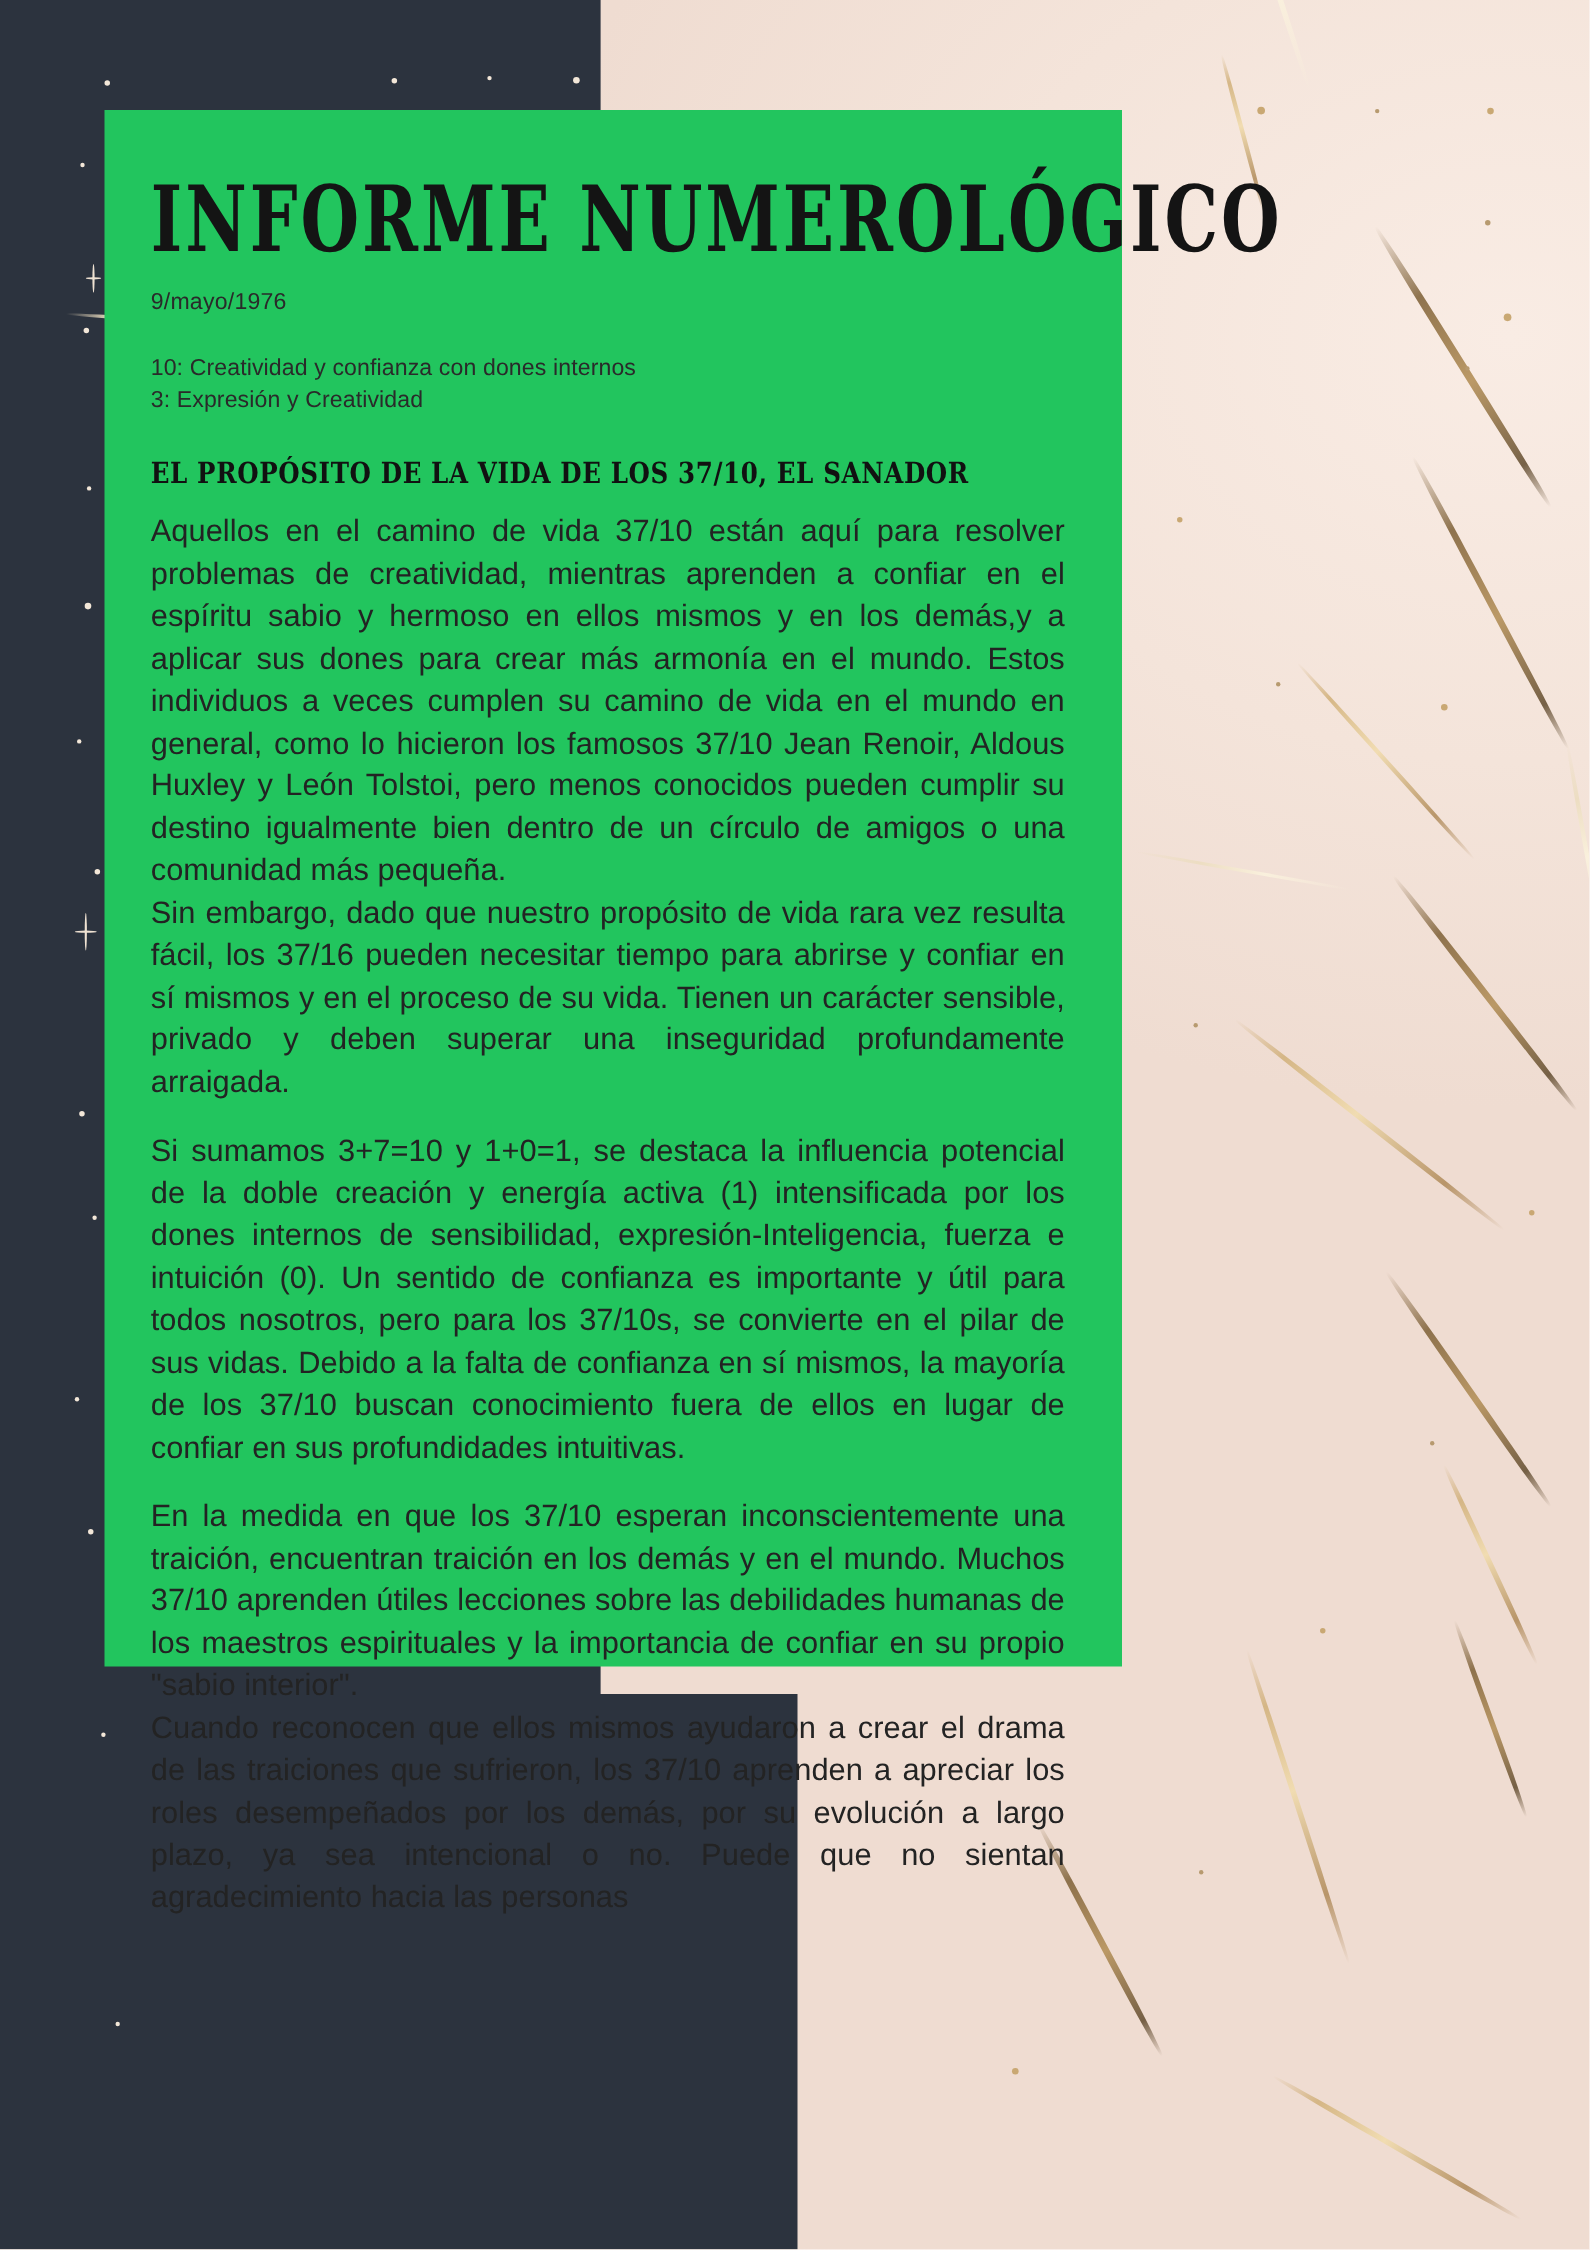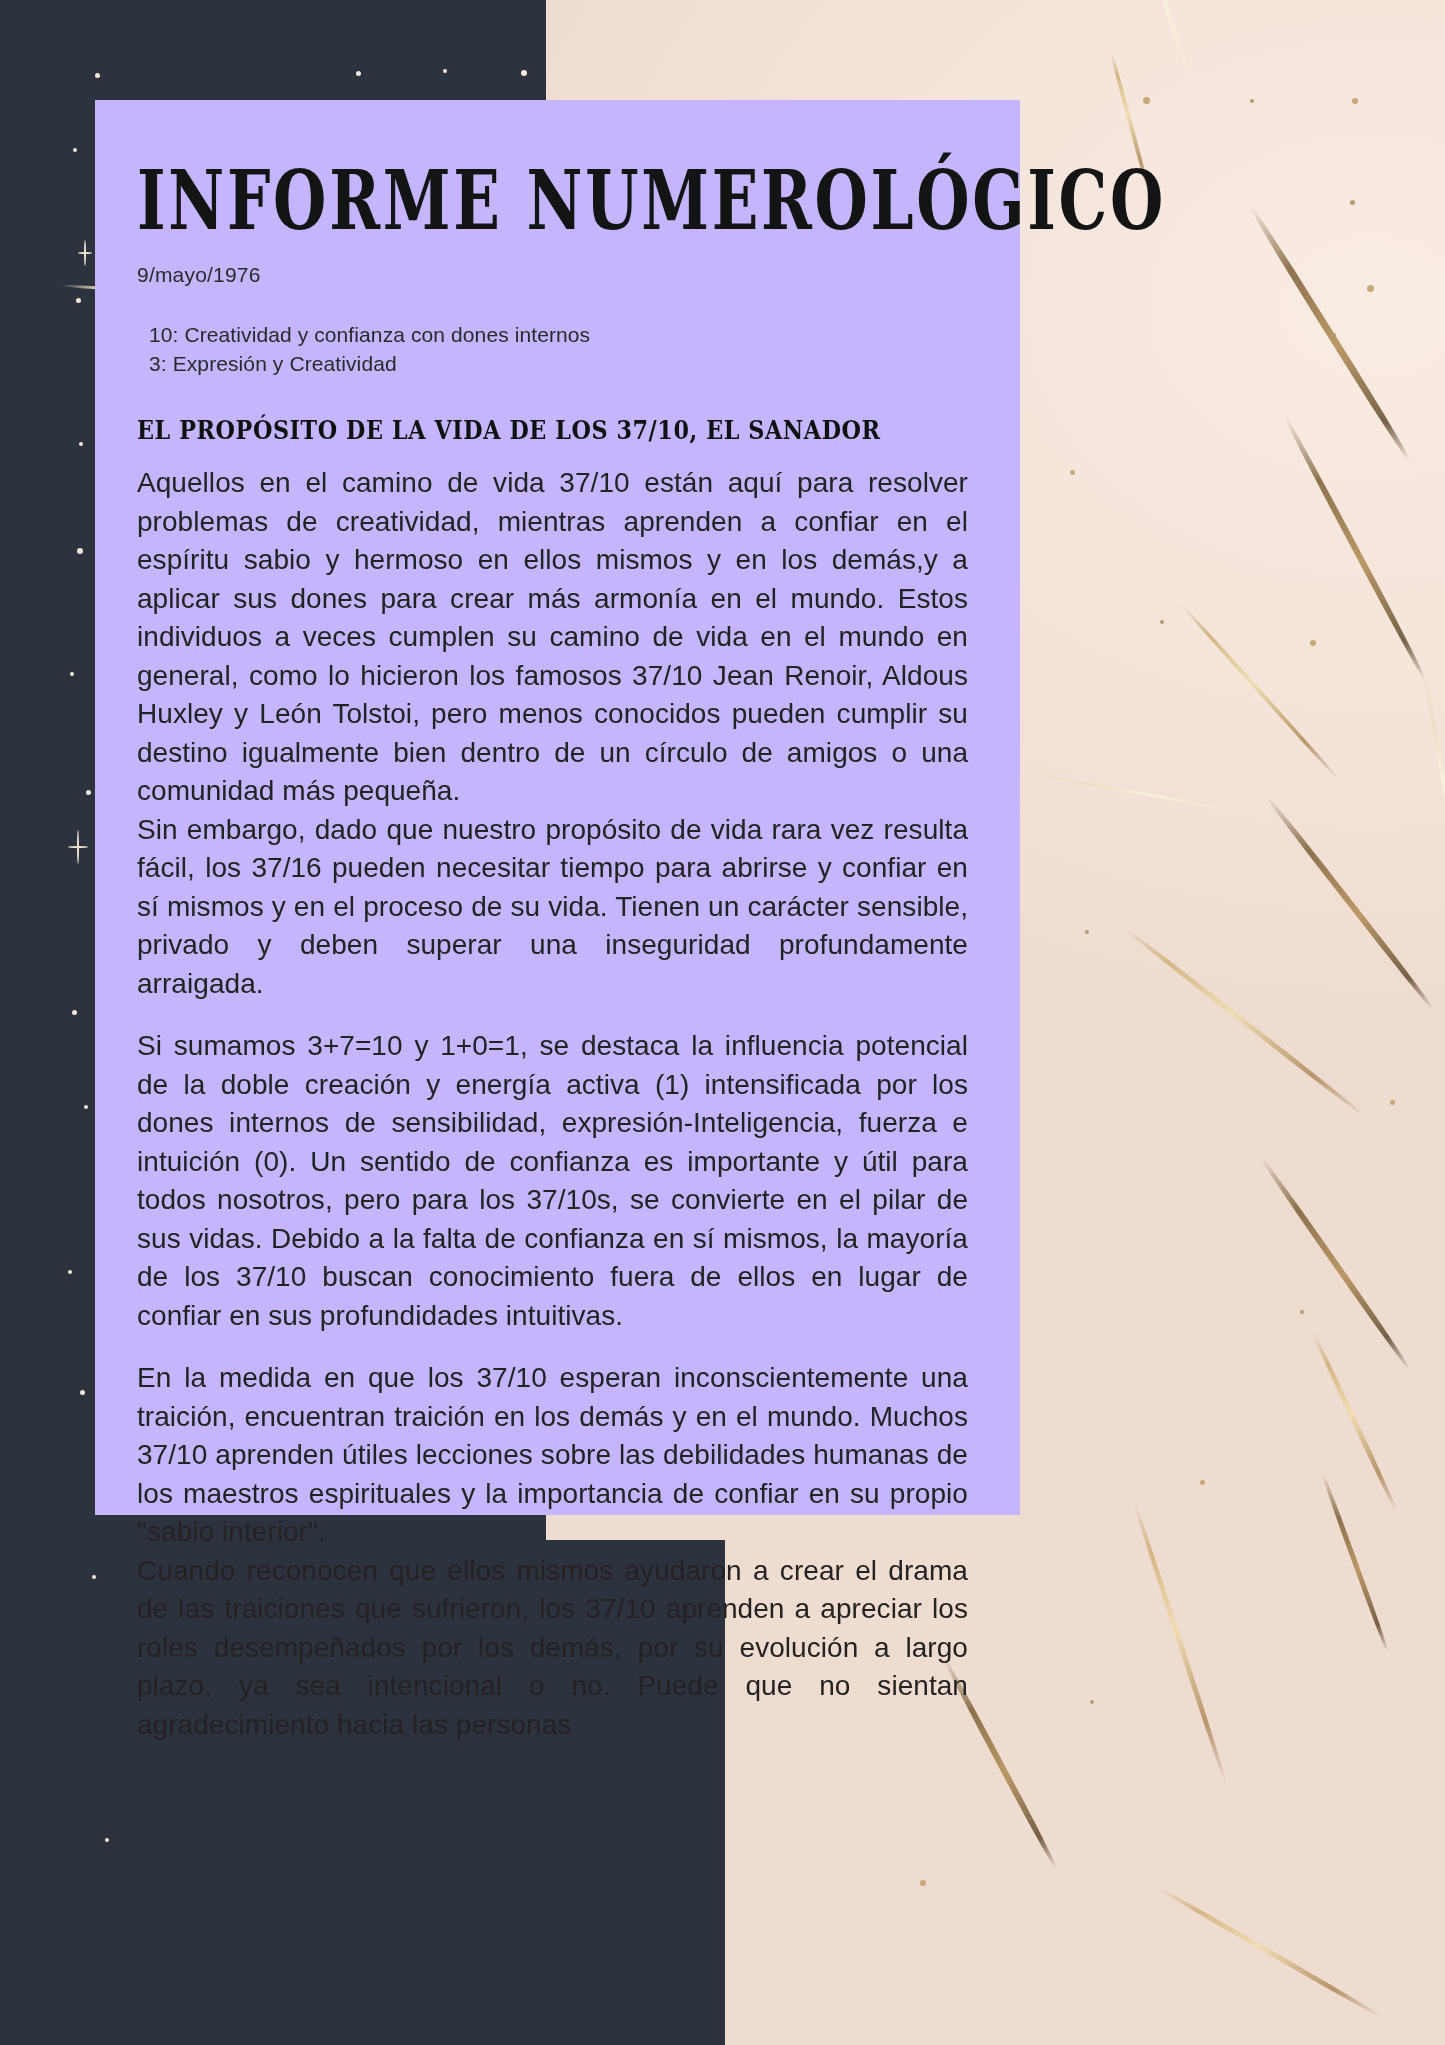--- a/index.html
+++ b/index.html
@@ -112,21 +112,21 @@
     border-radius: 50%;
   }
 
   
   .card {
     position: absolute;
     left: 95px;
     top: 100px;
     width: 925px;
     height: 1415px;
-    background: #c4b5fd;
+    background: #22c55e;
     box-sizing: border-box;
     padding: 62px 52px 0 42px;
   }
 
   .doc-title {
     font-family: "DejaVu Serif", "Liberation Serif", serif;
     font-weight: 700;
     font-size: 68px;
     line-height: 0.92;
     letter-spacing: 3px;
@@ -139,21 +139,21 @@
 
   .doc-date {
     font-size: 21px;
     color: #2a2a2a;
     margin: 38px 0 0 0;
     letter-spacing: 0.2px;
     font-weight: 300;
   }
 
   .key-list {
-    margin: 33px 0 0 12px;
+    margin: 33px 0 0 0;
     padding: 0;
     list-style: none;
   }
   .key-list li {
     font-size: 21px;
     line-height: 1.42;
     color: #2a2a2a;
     font-weight: 300;
     letter-spacing: 0.1px;
   }

